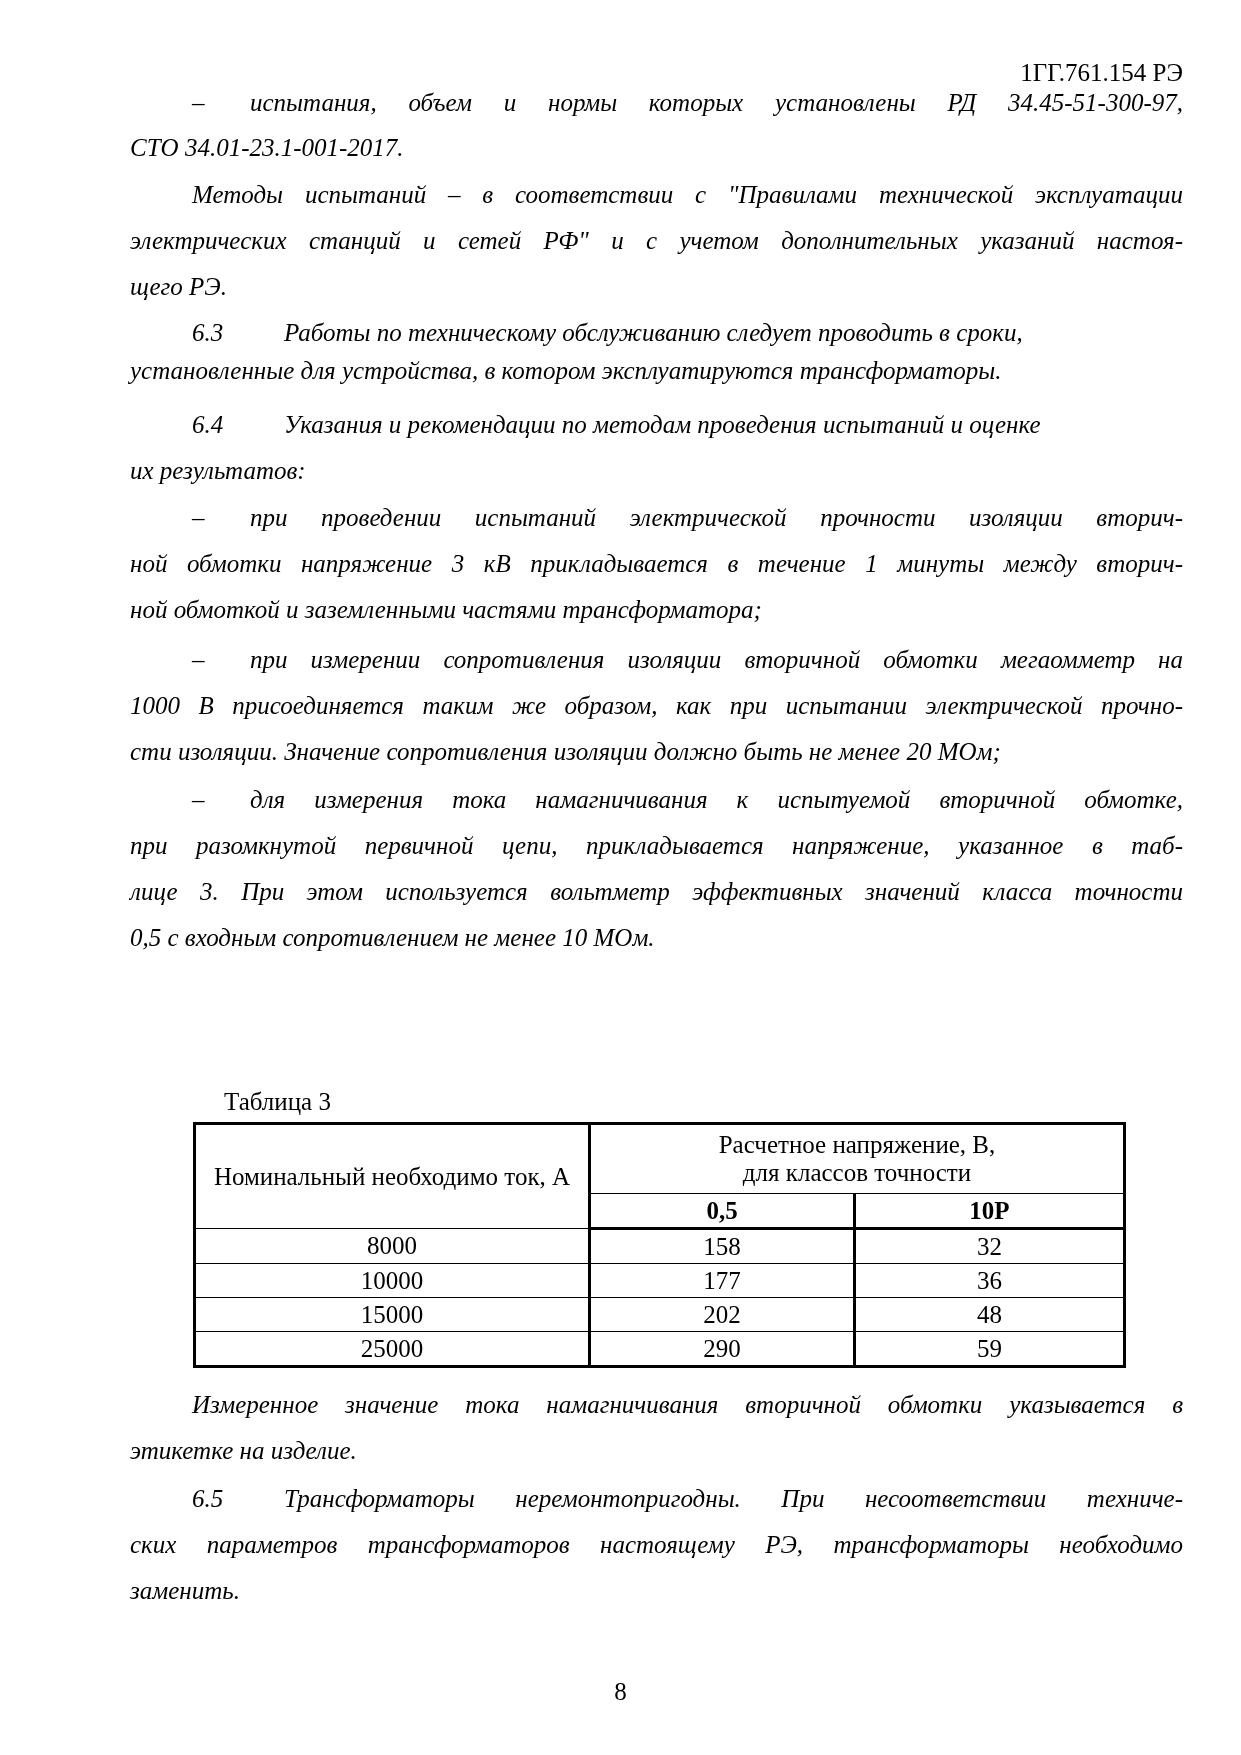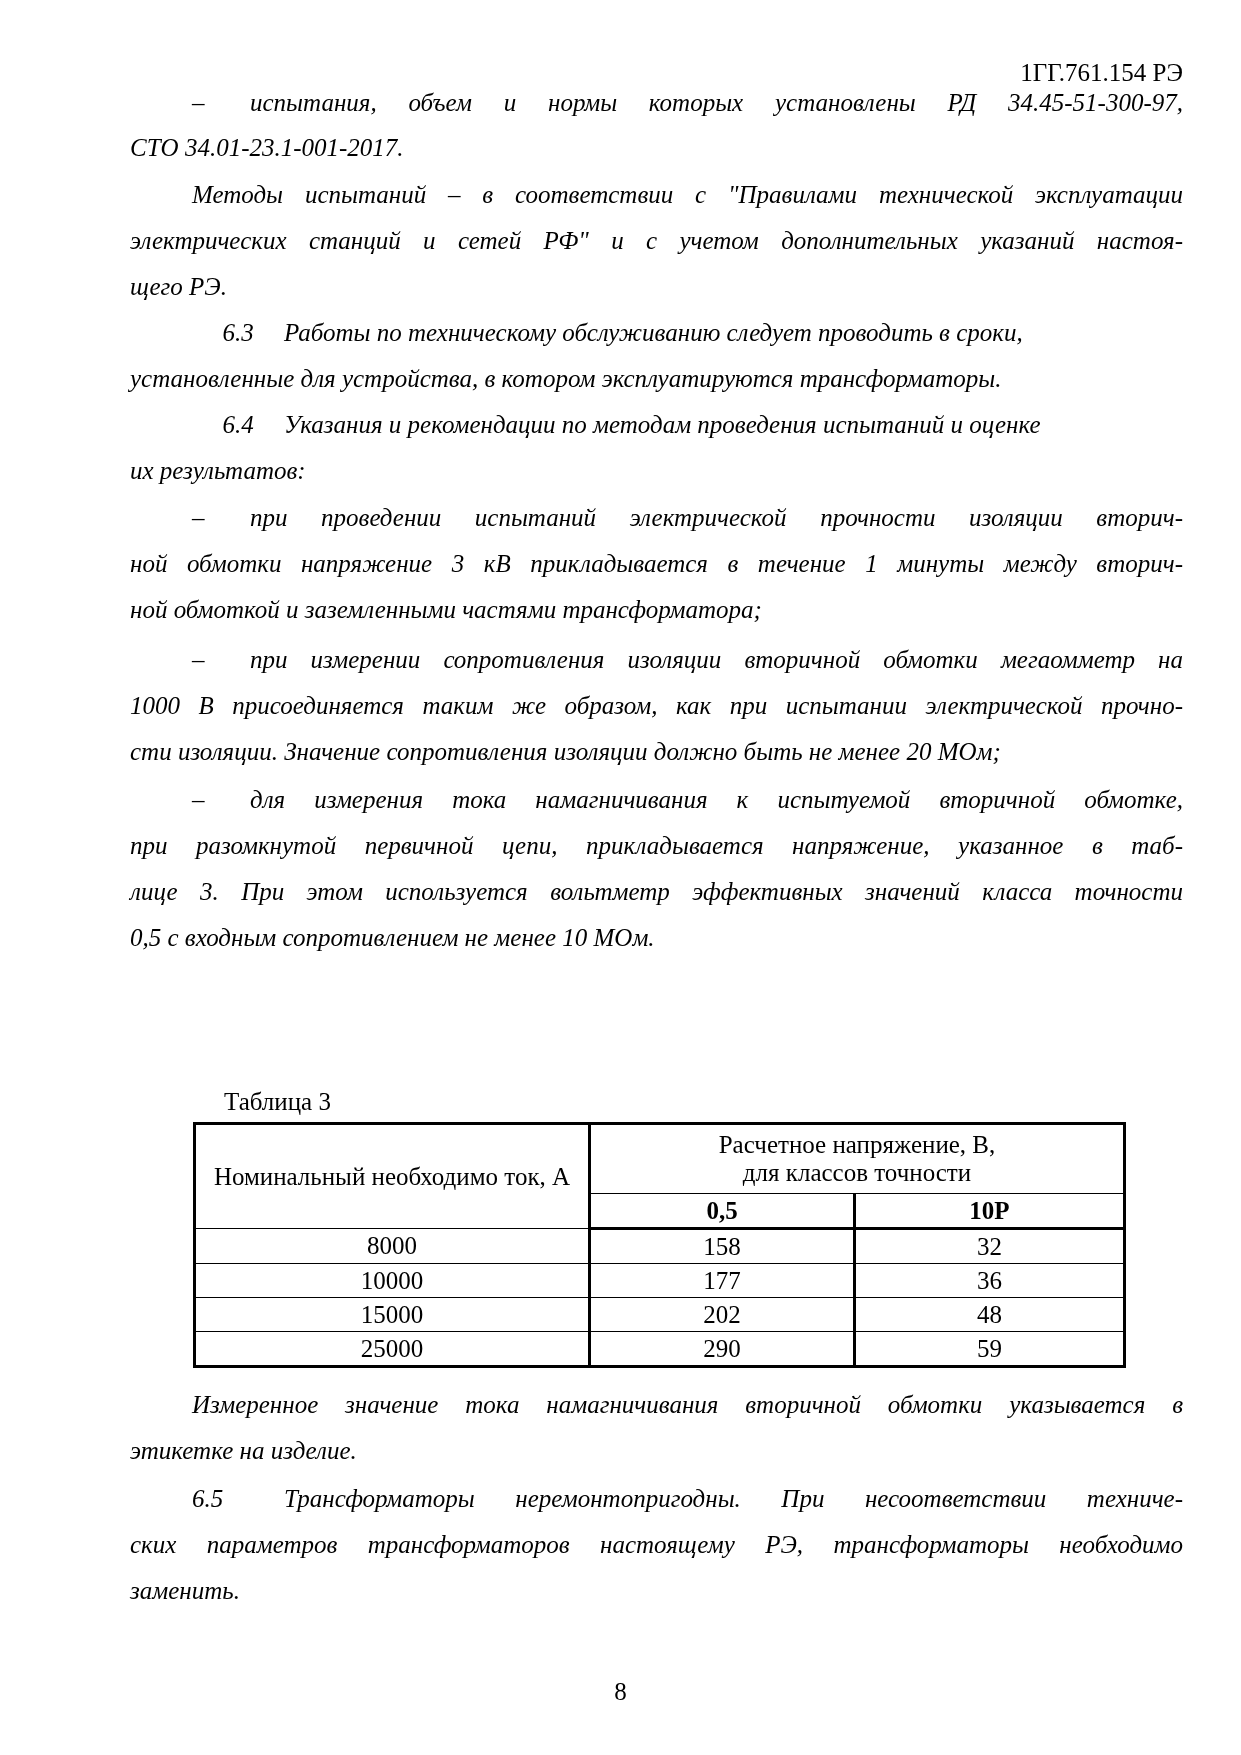--- a/index.html
+++ b/index.html
@@ -18,21 +18,21 @@
       font-size: 25px;
     }
     .line {
       position: absolute; left: 0; width: 1053px; height: 30px; line-height: 30px;
       white-space: nowrap;
       font-style: italic;
     }
     .just { text-align: justify; text-align-last: justify; }
     .ind { padding-left: 62px; box-sizing: border-box; }
     .dash { display: inline-block; width: 58px; }
-    .num { display: inline-block; width: 92px; text-align: center; }
+    .num { display: inline-block; width: 92px; }
     .caption {
       position: absolute; left: 192px; top: 1087px;
       font-size: 25px; line-height: 30px; margin-left: 32px;
     }
     table.t3 {
       position: absolute; left: 193px; top: 1122px; width: 930px;
       border-collapse: collapse; font-size: 25px; line-height: 28px;
       table-layout: fixed;
     }
     table.t3 td {
@@ -59,21 +59,21 @@
   <div class="body-text">
 
     <div class="line just ind" style="top:88px"><span class="dash">–</span><span>испытания, объем и нормы которых установлены РД 34.45-51-300-97,</span></div>
     <div class="line" style="top:133px">СТО 34.01-23.1-001-2017.</div>
 
     <div class="line just ind" style="top:180px">Методы испытаний – в соответствии с "Правилами технической эксплуатации</div>
     <div class="line just" style="top:226px">электрических станций и сетей РФ" и с учетом дополнительных указаний настоя-</div>
     <div class="line" style="top:272px">щего РЭ.</div>
 
     <div class="line ind" style="top:318px"><span class="num">6.3</span><span>Работы по техническому обслуживанию следует проводить в сроки,</span></div>
-    <div class="line" style="top:364px">установленные для устройства, в котором эксплуатируются трансформаторы.</div>
+    <div class="line" style="top:356px">установленные для устройства, в котором эксплуатируются трансформаторы.</div>
 
     <div class="line ind" style="top:410px"><span class="num">6.4</span><span>Указания и рекомендации по методам проведения испытаний и оценке</span></div>
     <div class="line" style="top:456px">их результатов:</div>
 
     <div class="line just ind" style="top:503px"><span class="dash">–</span><span>при проведении испытаний электрической прочности изоляции вторич-</span></div>
     <div class="line just" style="top:549px">ной обмотки напряжение 3 кВ прикладывается в течение 1 минуты между вторич-</div>
     <div class="line" style="top:595px">ной обмоткой и заземленными частями трансформатора;</div>
 
     <div class="line just ind" style="top:645px"><span class="dash">–</span><span>при измерении сопротивления изоляции вторичной обмотки мегаомметр на</span></div>
     <div class="line just" style="top:691px">1000 В присоединяется таким же образом, как при испытании электрической прочно-</div>

